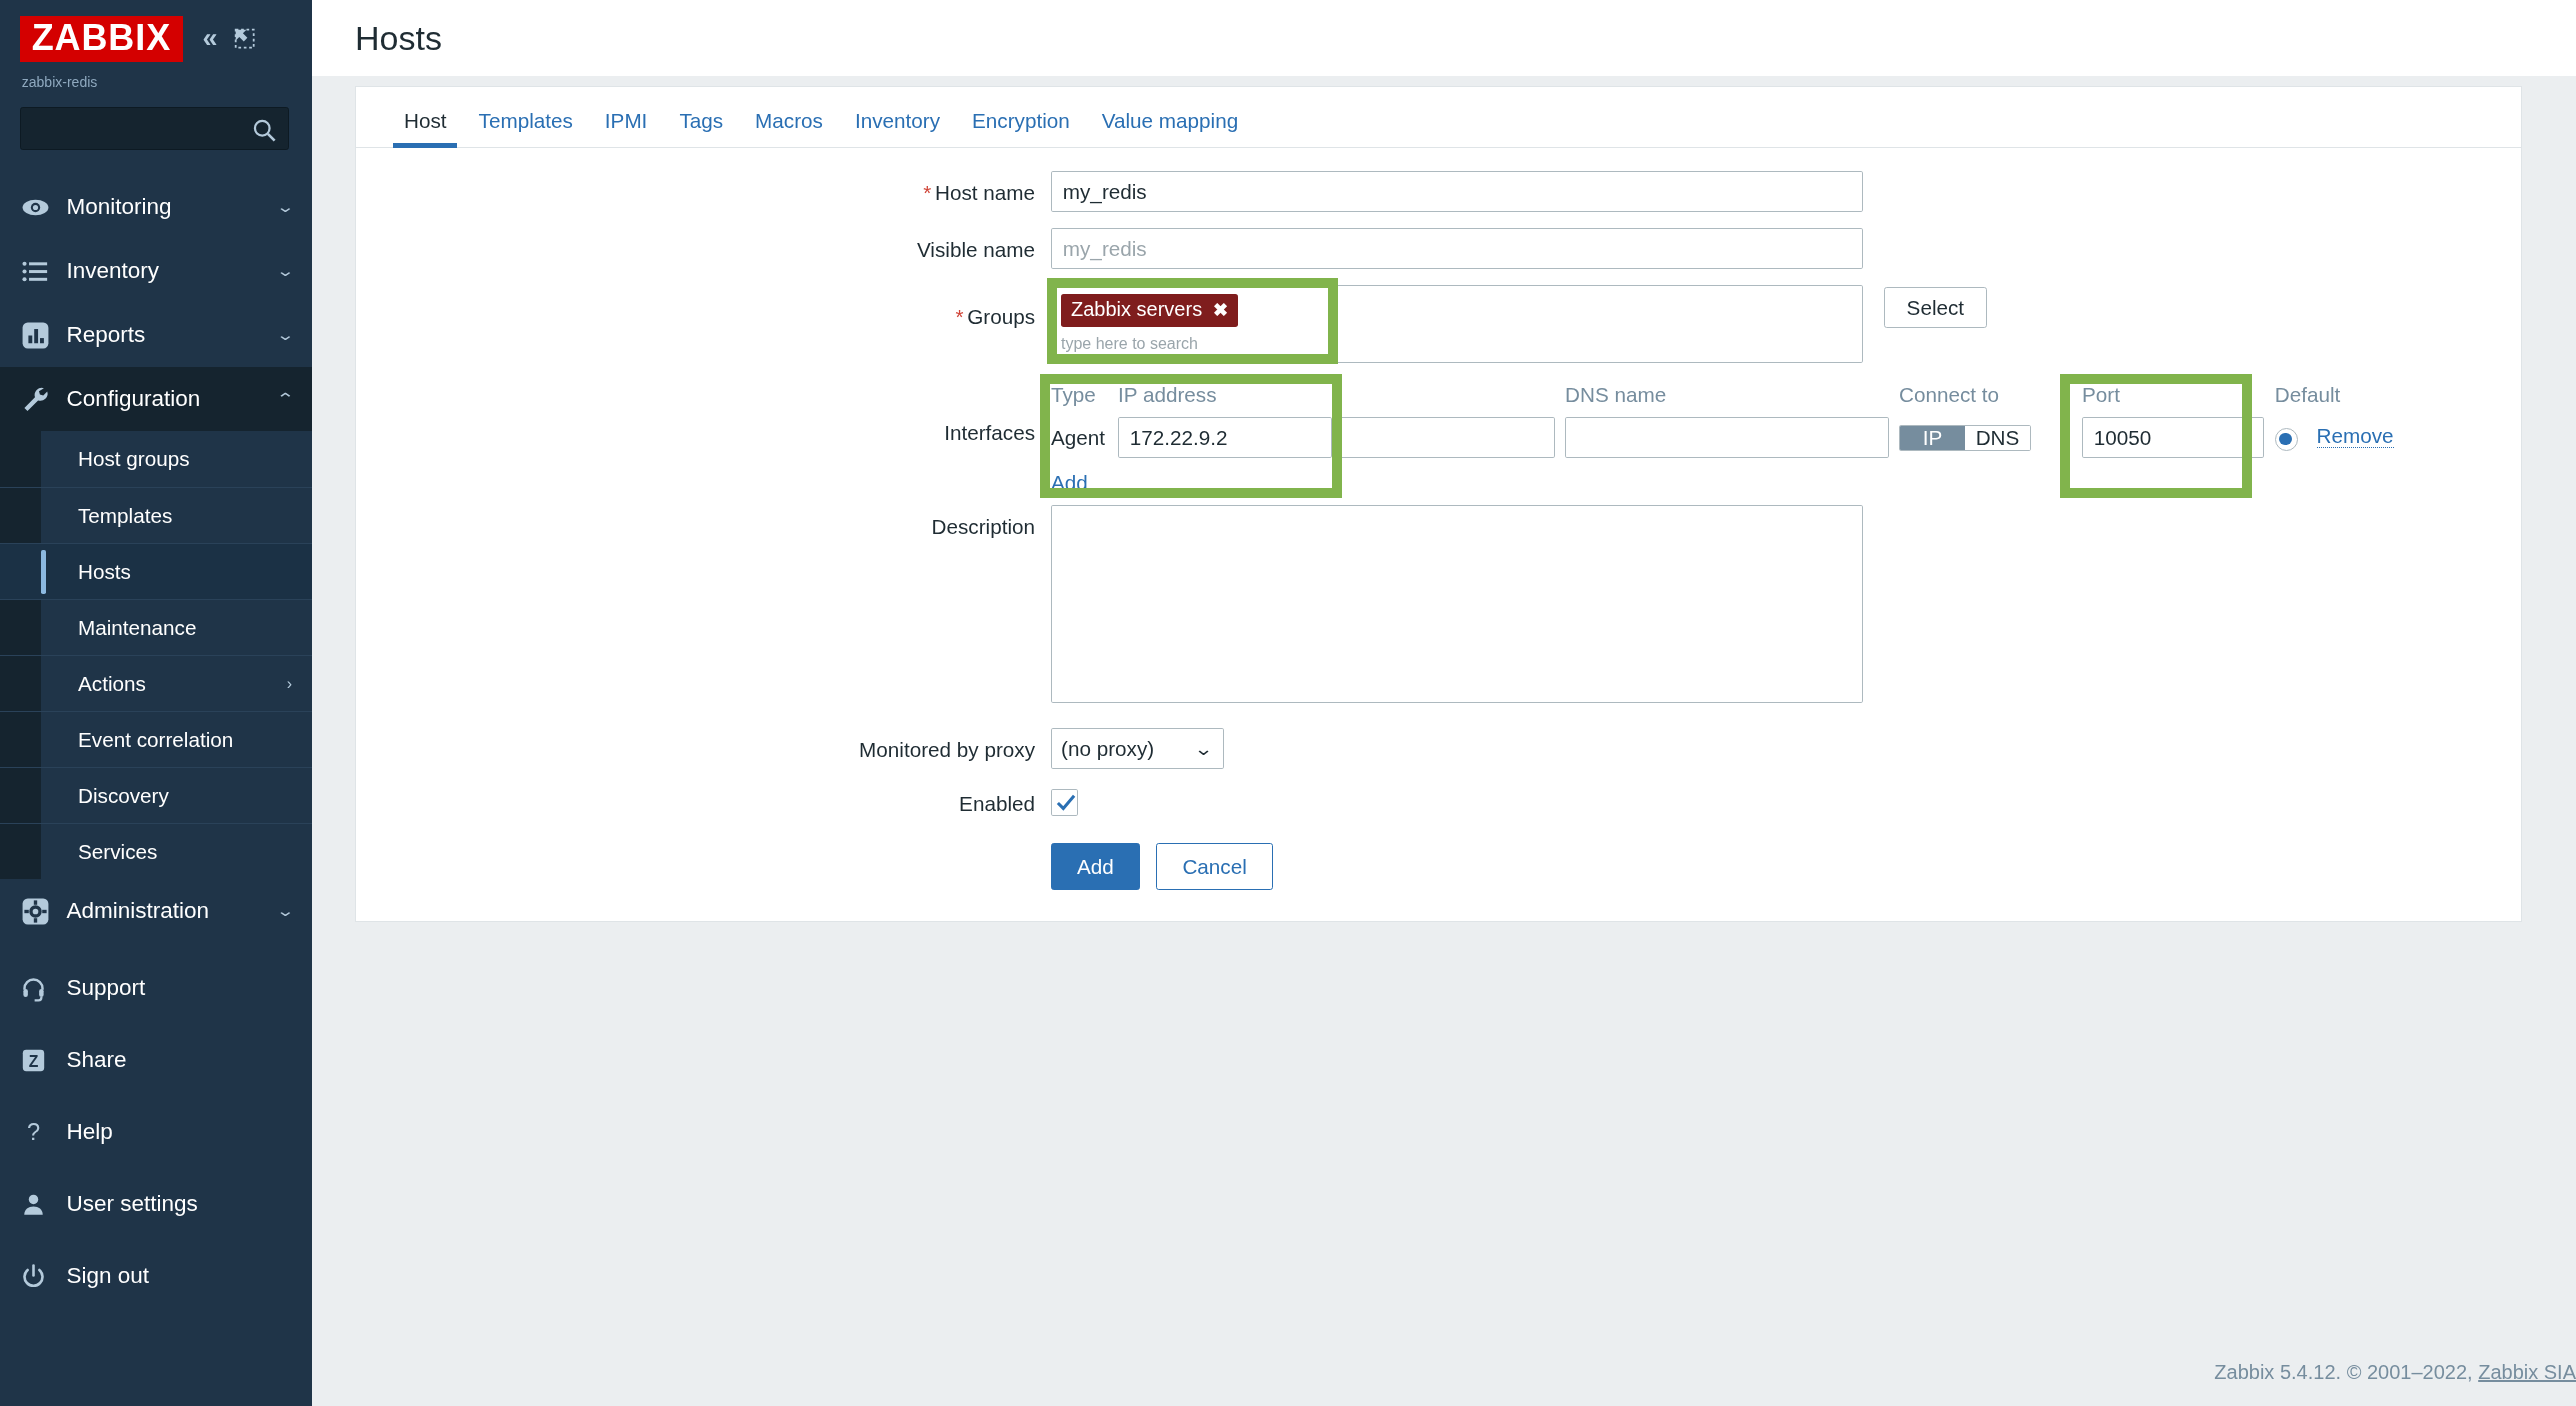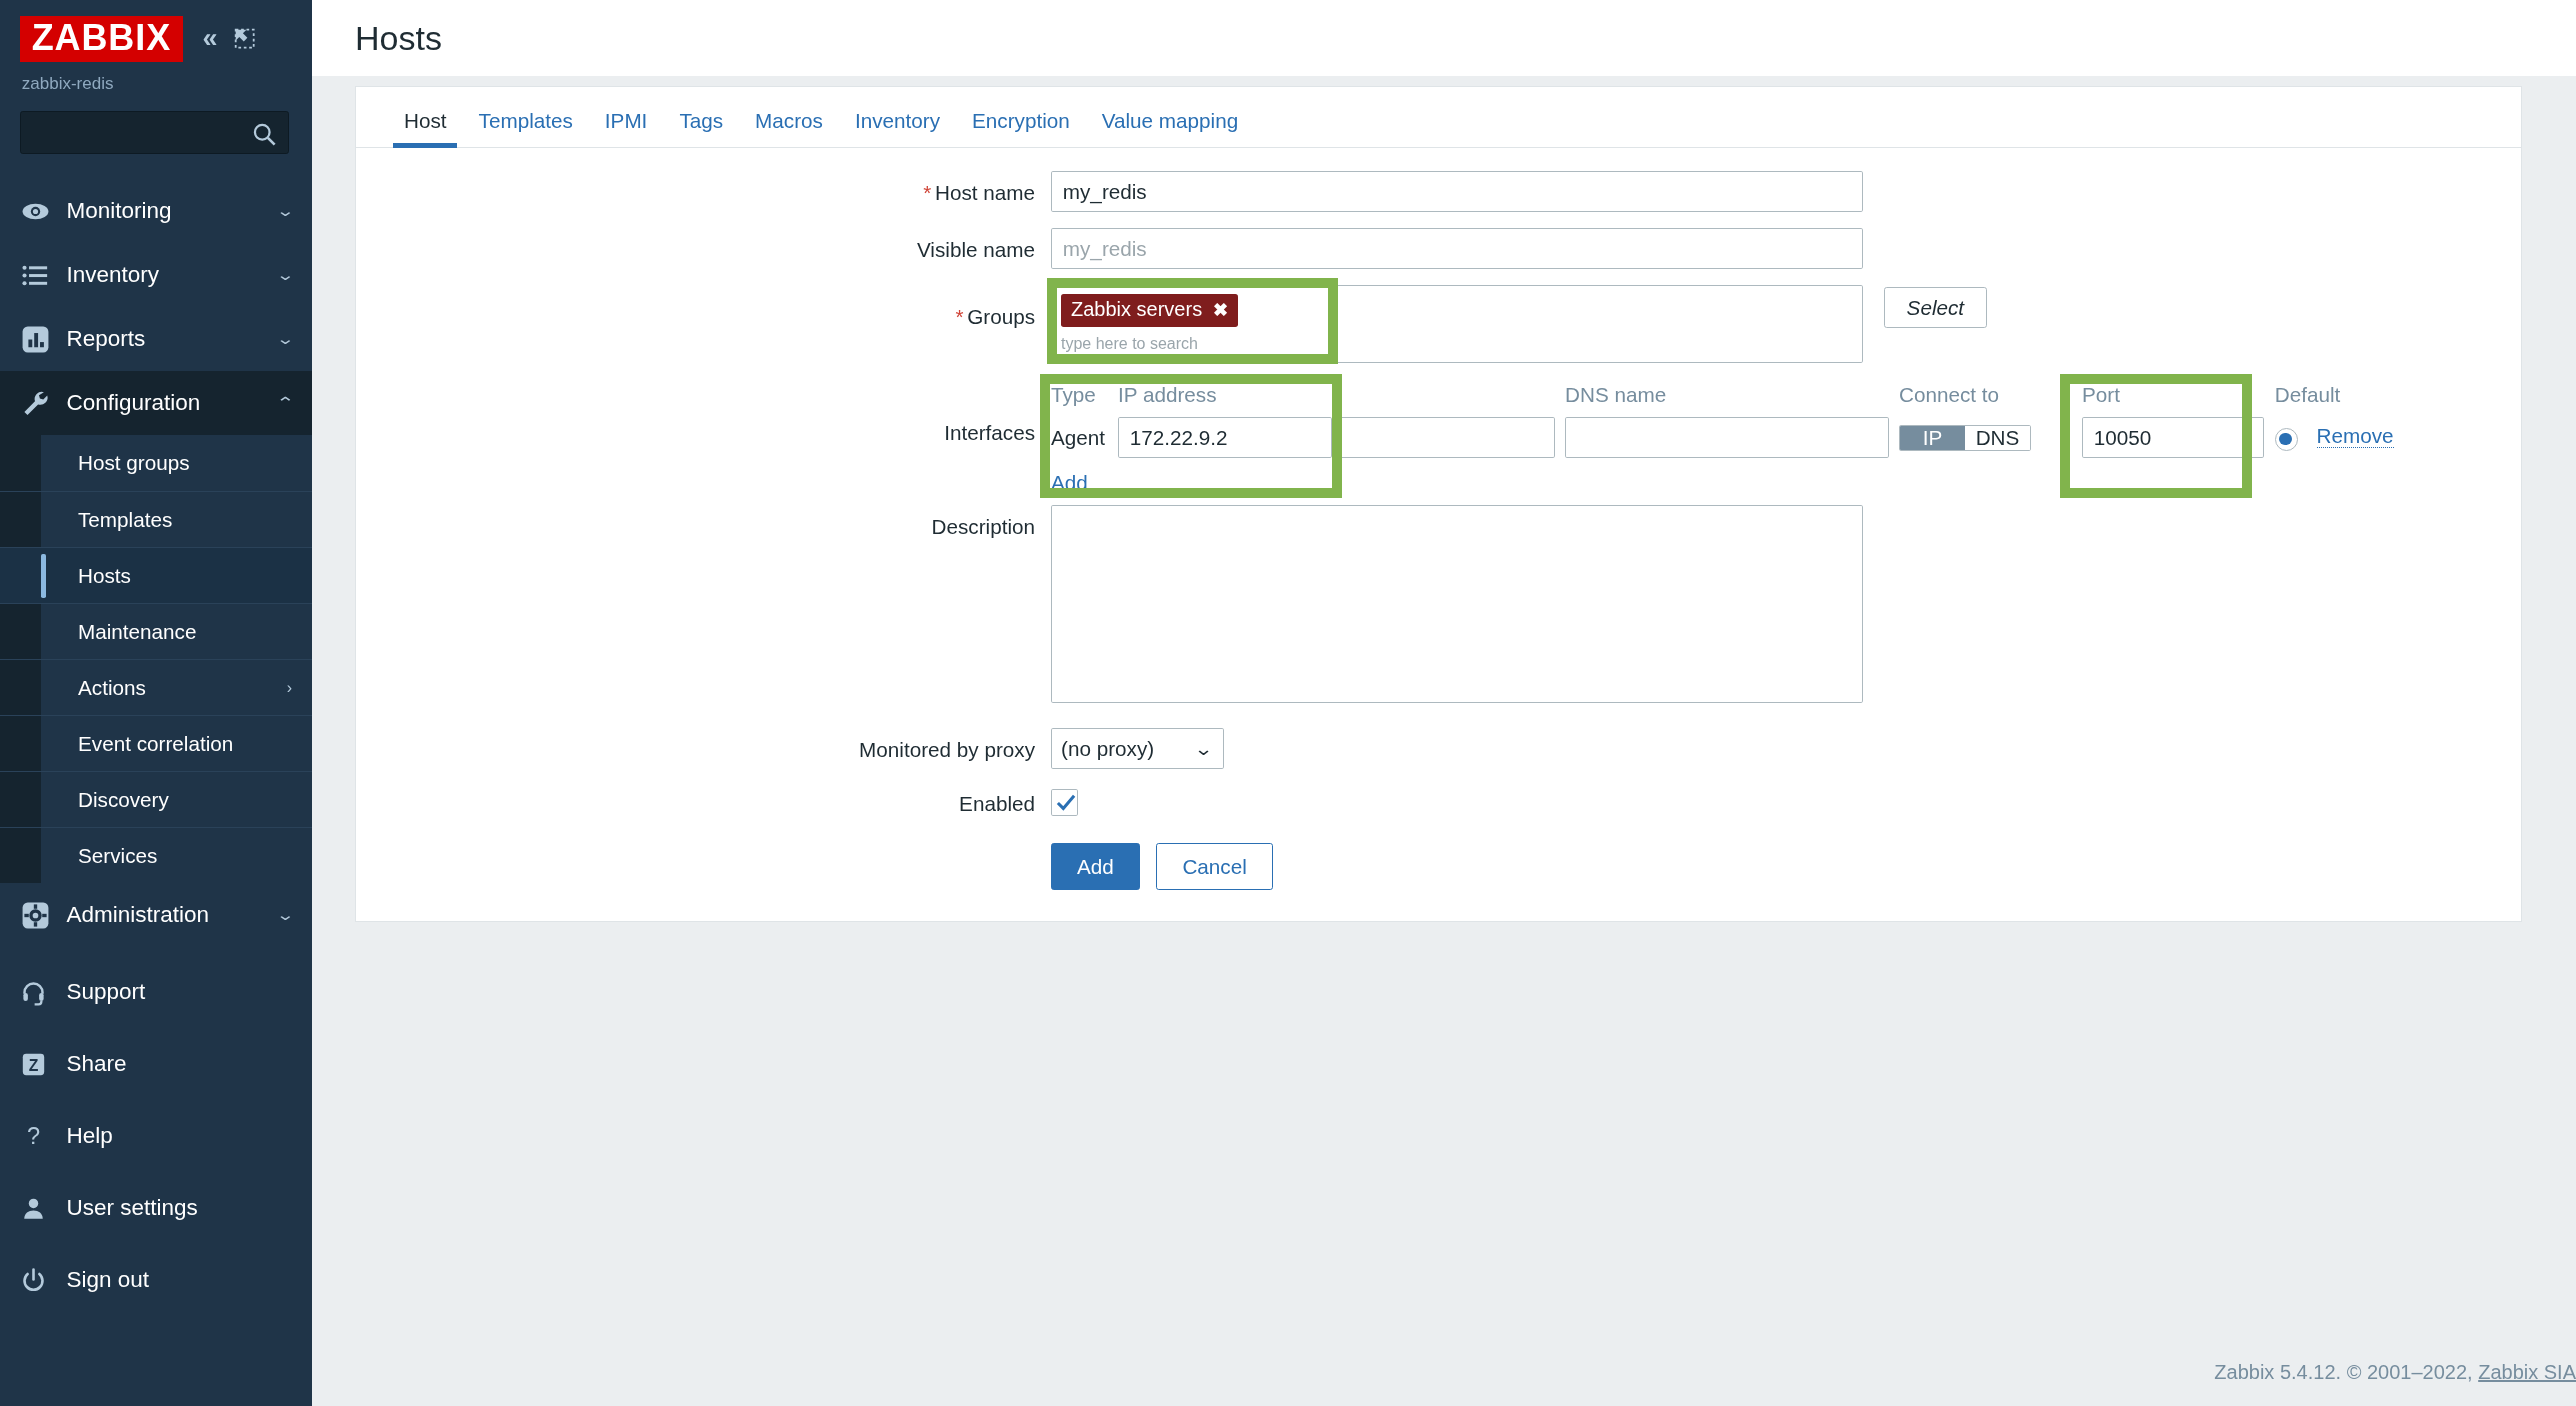--- a/index.html
+++ b/index.html
@@ -32,21 +32,21 @@
     padding: 3.6px 11.7px 6.3px 11.7px;
     line-height: 1;
     display: inline-block;
   }
   .hdr-icon { color: #b4cadb; cursor: pointer; line-height: 1; }
   .icon-collapse { font-size: 27px; font-weight: 700; margin-left: 3.6px; }
   .icon-compact svg { display:block; }
 
   .sb-hostname {
     color: #8fa9bf;
-    font-size: 17px;
+    font-size: 14px;
     margin: 12.6px 0 0 1.8px;
   }
   .sb-search-wrap { margin: 17px 0 0 0; position: relative; }
   .sb-search {
     width: 269px; height: 43px;
     background: #15242f;
     border: 0.9px solid #0d1a23;
     border-radius: 2.7px;
   }
   .sb-search-icon {
@@ -199,21 +199,20 @@
     font-size: 16px;
     color: #9aa5ab;
   }
   .select-btn {
     position: absolute; left: 833px; top: 1.8px;
     height: 41px; padding: 0 21.6px;
     border: 0.9px solid #adb9bf; border-radius: 2.7px;
     background: #ffffff; color: #1f2c33;
     font-size: 20.7px; cursor: pointer;
     font-family: "Liberation Sans", sans-serif;
-    font-style: italic;
   }
 
   
   .iface-head {
     display: flex; font-size: 20.7px; color: #768d9e;
     margin-bottom: 10.8px;
   }
   .iface-row { display: flex; align-items: center; }
   .c-type  { width: 58px; flex: 0 0 58px; }
   .c-ip    { width: 223px; flex: 0 0 223px; }

